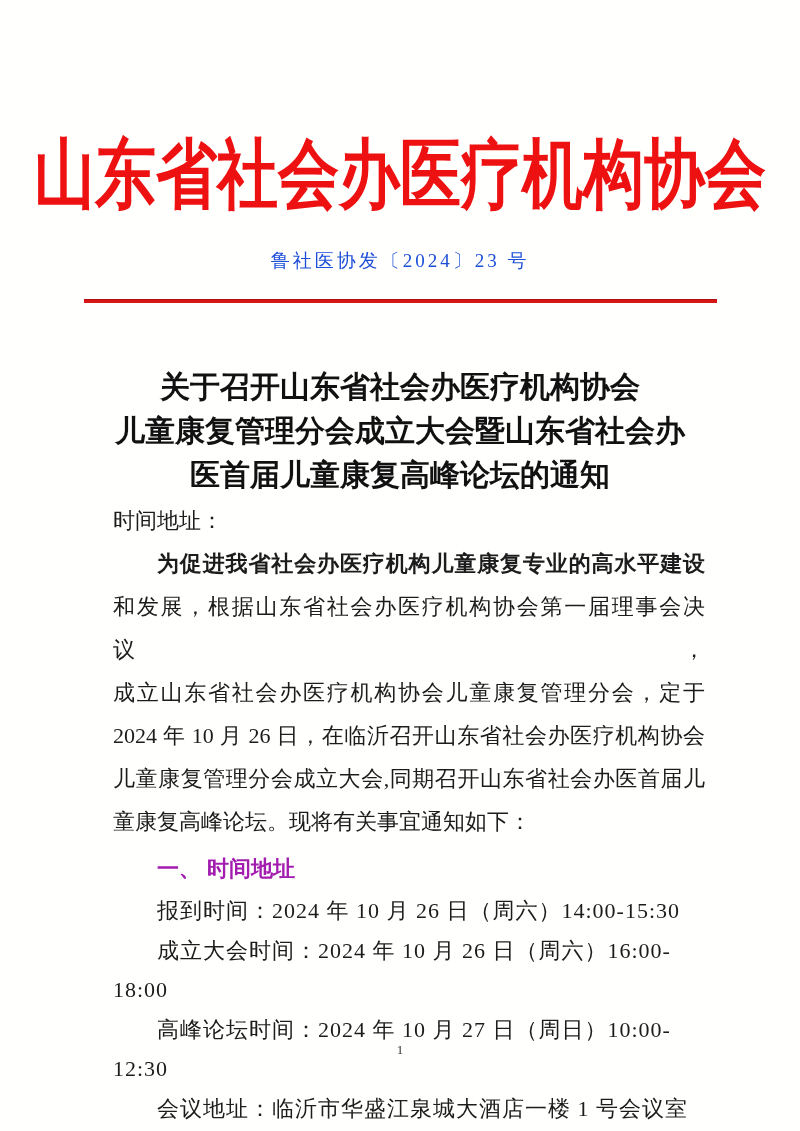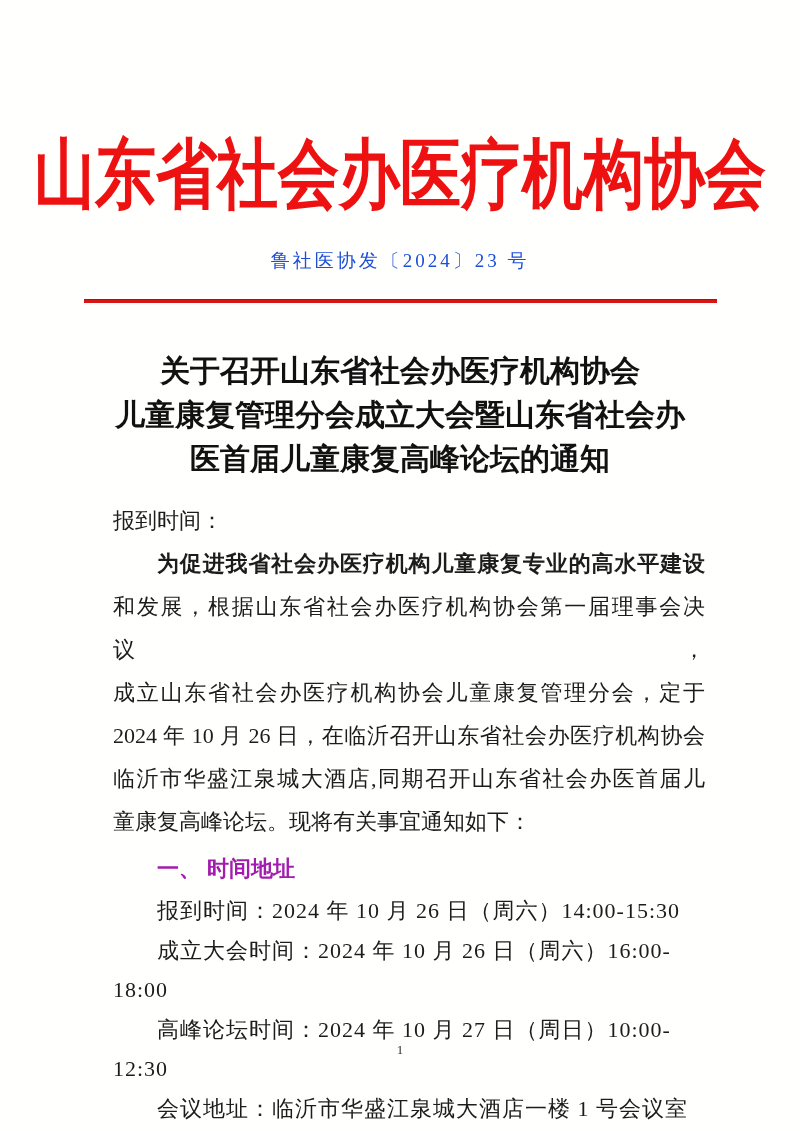--- a/index.html
+++ b/index.html
@@ -42,21 +42,21 @@
     position: absolute;
     top: 299px;
     left: 84px;
     width: 633px;
     height: 4px;
     background: #d91616;
     border-top: 1px solid #b21010;
   }
   .doc-title {
     position: absolute;
-    top: 349px;
+    top: 365px;
     left: 0;
     width: 100%;
     text-align: center;
     font-size: 30px;
     font-weight: bold;
     line-height: 44px;
     color: #111111;
   }
   .body-block {
     position: absolute;
@@ -107,27 +107,27 @@
 
   <div class="red-line"></div>
 
   <div class="doc-title">
     <div>关于召开山东省社会办医疗机构协会</div>
     <div>儿童康复管理分会成立大会暨山东省社会办</div>
     <div>医首届儿童康复高峰论坛的通知</div>
   </div>
 
   <div class="body-block">
-    <div class="line">报到时间：</div>
+    <div class="line">时间地址：</div>
 
     <div class="line just indent">为促进我省社会办医疗机构儿童康复专业的高水平建设</div>
     <div class="line just">和发展，根据山东省社会办医疗机构协会第一届理事会决议，</div>
     <div class="line just">成立山东省社会办医疗机构协会儿童康复管理分会，定于</div>
     <div class="line just">2024 年 10 月 26 日，在临沂召开山东省社会办医疗机构协会</div>
-    <div class="line just">临沂市华盛江泉城大酒店,同期召开山东省社会办医首届儿</div>
+    <div class="line just">儿童康复管理分会成立大会,同期召开山东省社会办医首届儿</div>
     <div class="line">童康复高峰论坛。现将有关事宜通知如下：</div>
 
     <div class="heading">一、 时间地址</div>
 
     <div class="line detail">报到时间：2024 年 10 月 26 日（周六）14:00-15:30</div>
     <div class="line detail">成立大会时间：2024 年 10 月 26 日（周六）16:00-18:00</div>
     <div class="line detail">高峰论坛时间：2024 年 10 月 27 日（周日）10:00-12:30</div>
     <div class="line detail">会议地址：临沂市华盛江泉城大酒店一楼 1 号会议室</div>
   </div>
 

